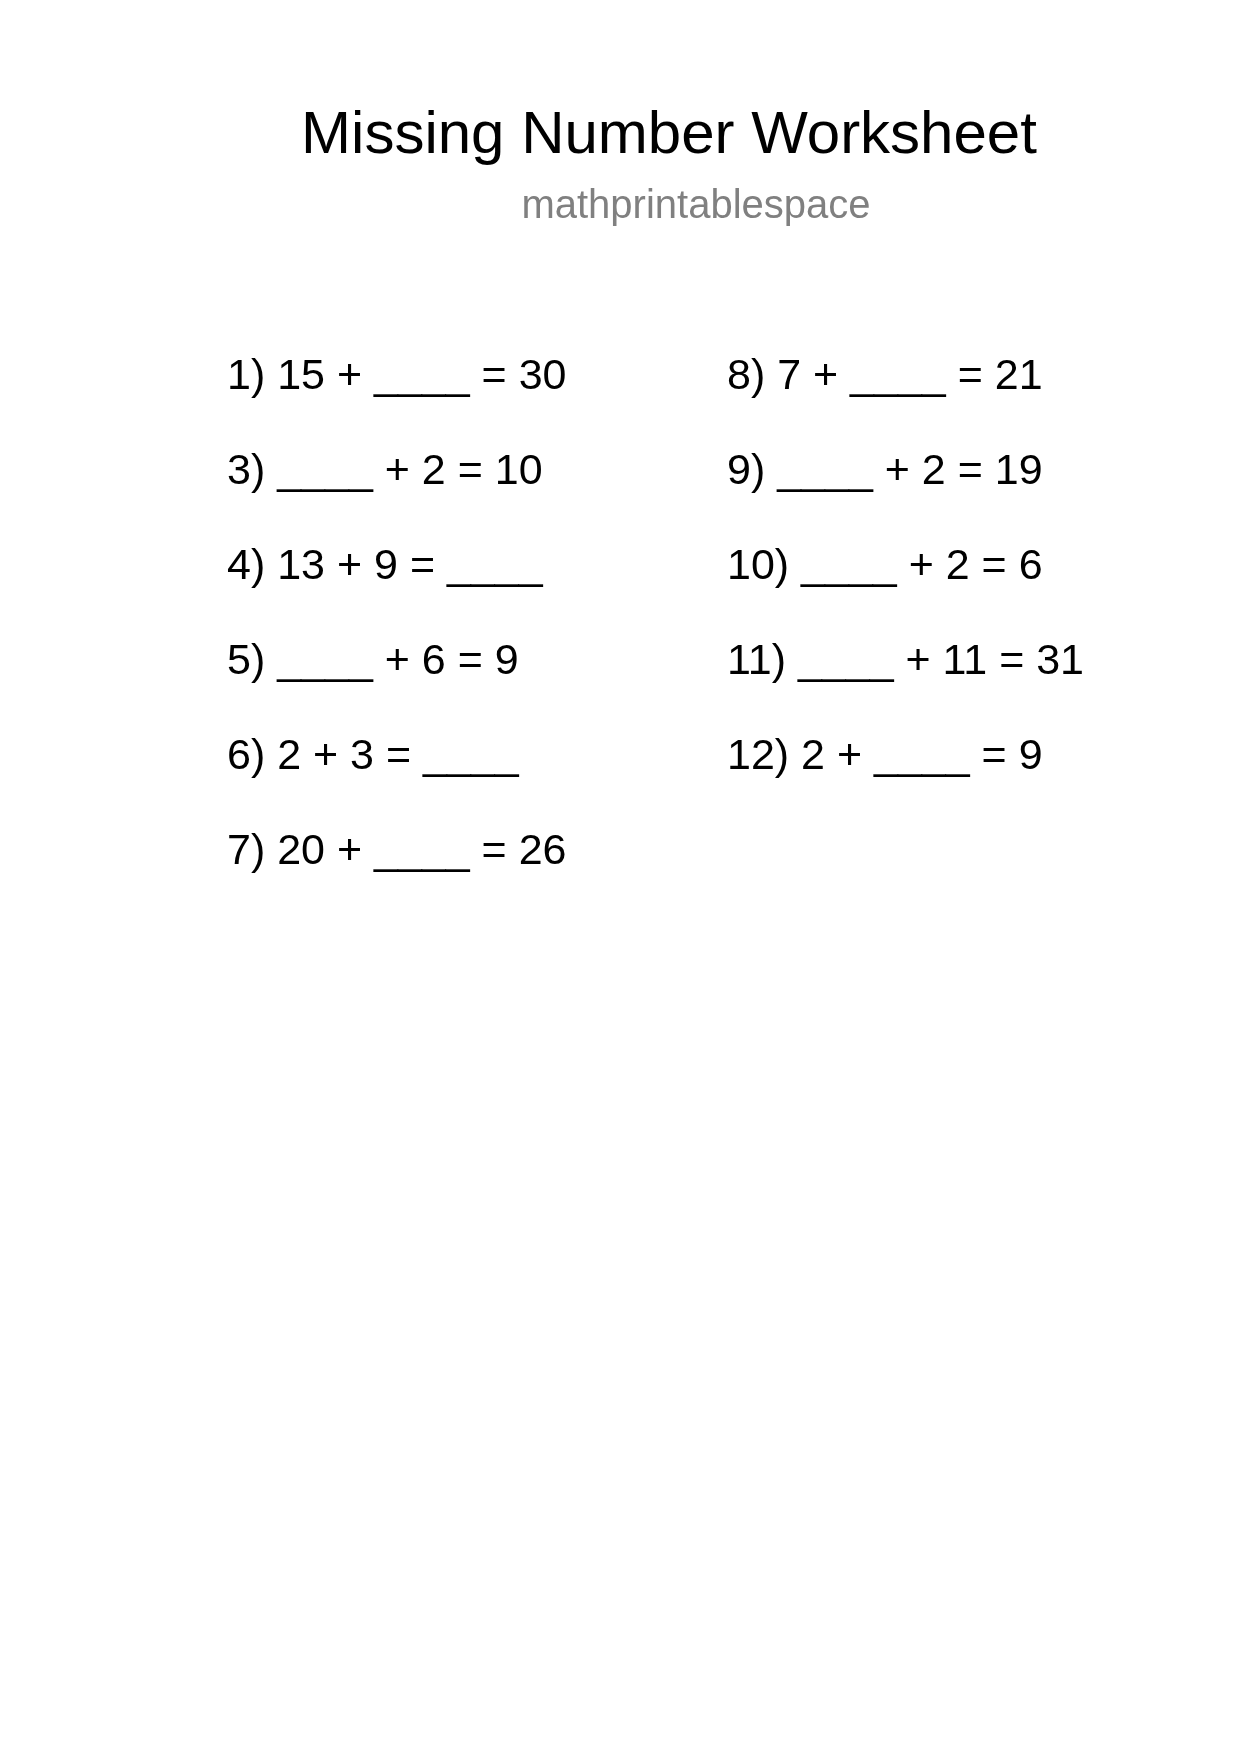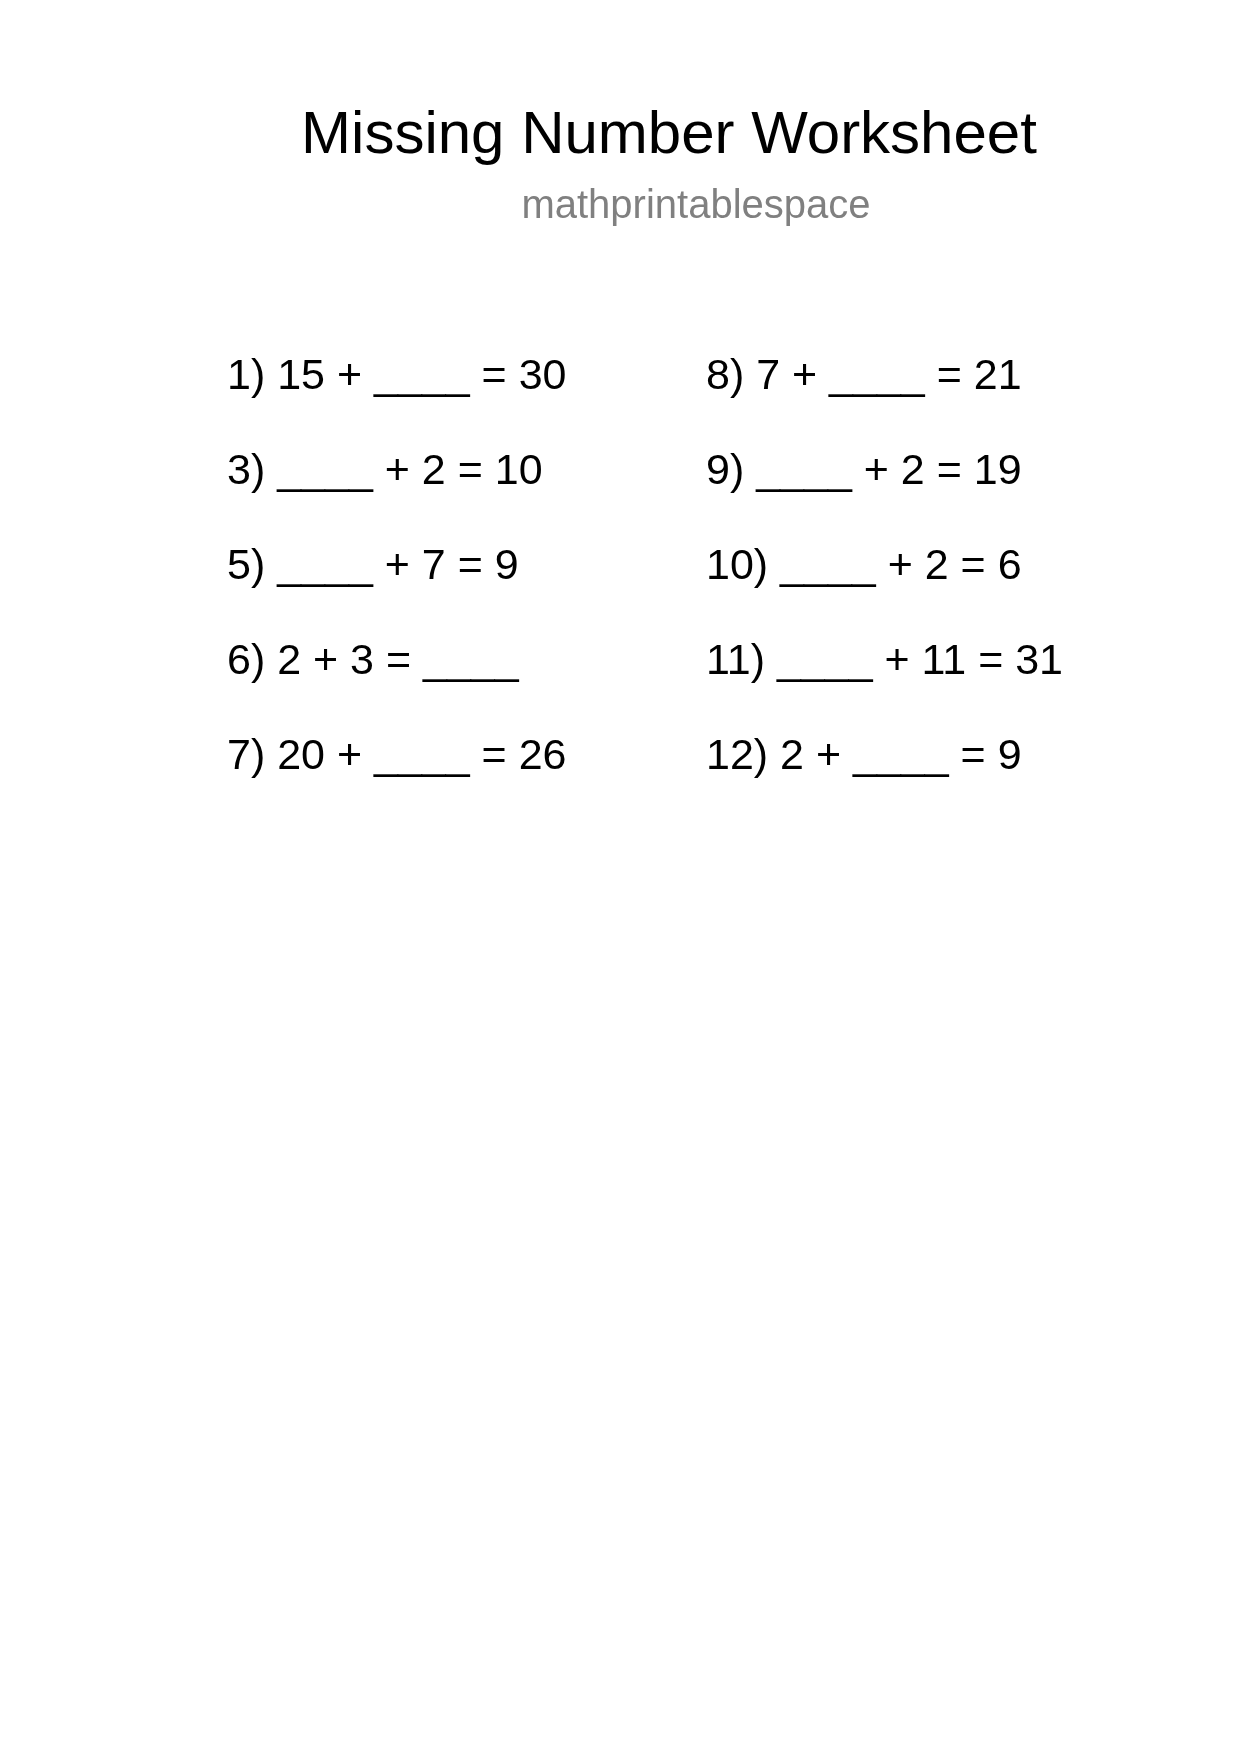--- a/index.html
+++ b/index.html
@@ -36,40 +36,41 @@
       font-size: 40px;
       line-height: 52px;
       color: #808080;
       white-space: nowrap;
     }
     .column {
       position: absolute;
       top: 348px;
     }
     .column.left { left: 203px; }
-    .column.right { left: 682px; }
+    .column.right { left: 703px; }
     .problem {
       font-size: 43px;
       line-height: 52px;
       height: 95px;
       white-space: pre;
       letter-spacing: 0px;
       margin-left: 24px;
     }
   </style>
 </head>
 <body>
 
 <h1 class="title">Missing Number Worksheet</h1>
 <div class="subtitle">mathprintablespace</div>
 
 <div class="column left">
   <div class="problem">1) 15 + ____ = 30</div>
   <div class="problem">3) ____ + 2 = 10</div>
-  <div class="problem">5) ____ + 7 = 9</div>
+  <div class="problem">4) 13 + 9 = ____</div>
+  <div class="problem">5) ____ + 6 = 9</div>
   <div class="problem">6) 2 + 3 = ____</div>
   <div class="problem">7) 20 + ____ = 26</div>
 </div>
 
 <div class="column right">
   <div class="problem">8) 7 + ____ = 21</div>
   <div class="problem">9) ____ + 2 = 19</div>
   <div class="problem">10) ____ + 2 = 6</div>
   <div class="problem">11) ____ + 11 = 31</div>
   <div class="problem">12) 2 + ____ = 9</div>

